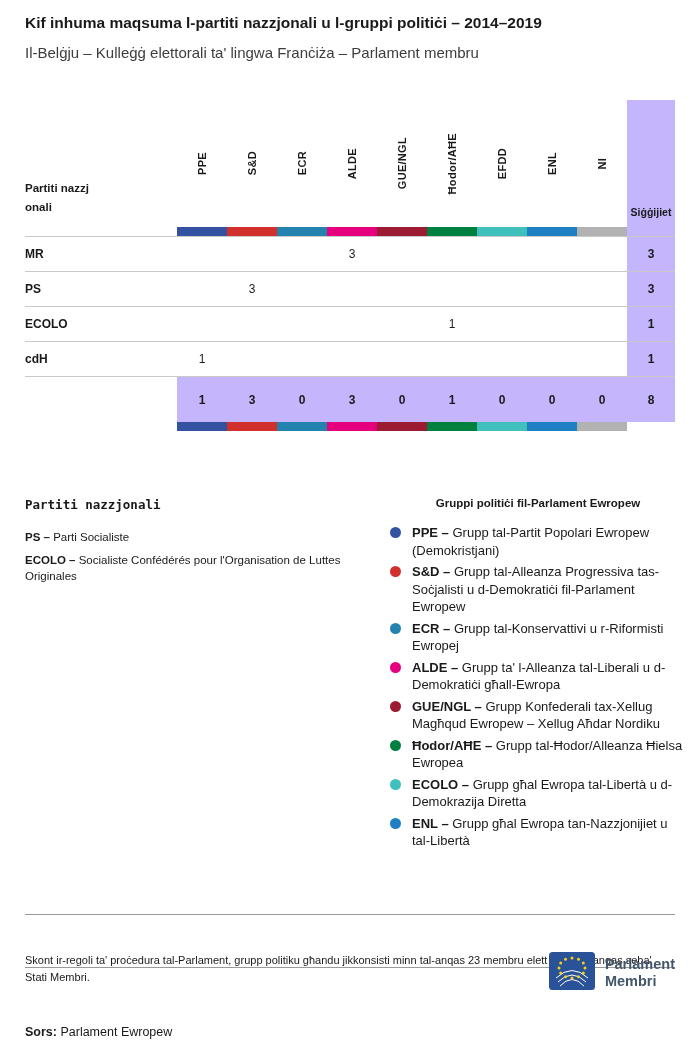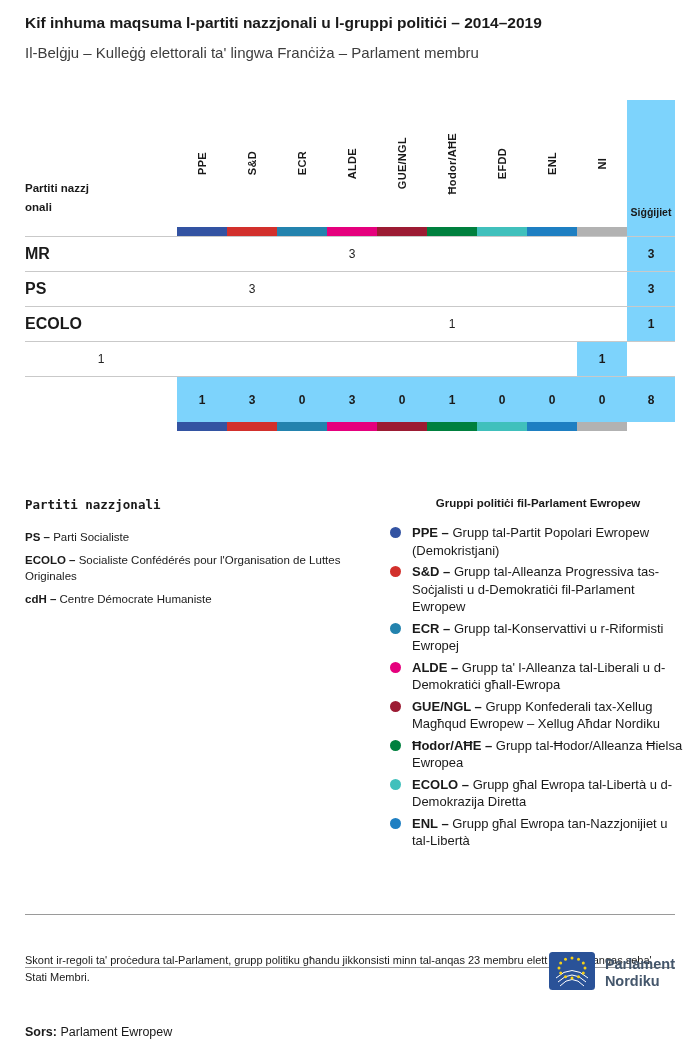--- a/index.html
+++ b/index.html
@@ -17,28 +17,28 @@
   .head-label-cell{position:relative;}
   .row-header-text{
     position:absolute;left:0;bottom:10px;width:66px;
     font-weight:700;font-size:11.5px;line-height:1.65;word-break:break-all;
   }
   .col-head{display:flex;align-items:center;justify-content:center;}
   .col-head span{
     writing-mode:vertical-rl;transform:rotate(180deg);
     font-weight:700;font-size:11px;letter-spacing:.3px;white-space:nowrap;
   }
-  .seats-bg{background:#7dd3fc;}
+  .seats-bg{background:#c4b5fd;}
   .seats-head{display:flex;align-items:flex-end;justify-content:center;
     padding-bottom:9px;font-weight:700;font-size:10.5px;}
   .bars{height:9px;}
   .drow{height:34px;border-top:1px solid #c9c9c9;}
   .totals{height:45px;border-top:1px solid #c9c9c9;}
   .cell{min-width:0;}
-  .party{display:flex;align-items:center;font-weight:700;font-size:16px;}
+  .party{display:flex;align-items:center;font-weight:700;font-size:12px;}
   .val{display:flex;align-items:center;justify-content:center;height:100%;color:#222;}
   .bold{font-weight:700;color:#1a1a1a;}
 
   
   .legend-parties{position:absolute;left:25px;top:497px;width:340px;}
   .legend-parties h3{
     font-family:"DejaVu Sans Mono","Liberation Mono",monospace;
     font-size:12.5px;font-weight:700;margin:0 0 17px 0;
   }
   .lp-item{font-size:11.5px;line-height:16.5px;margin-bottom:6px;max-width:322px;}
@@ -152,20 +152,21 @@
       <div class="cell val"></div>
       <div class="cell val"></div>
       <div class="cell val">1</div>
       <div class="cell val"></div>
       <div class="cell val"></div>
       <div class="cell val"></div>
       <div class="cell val bold seats-bg">1</div>
     </div>
 
     <div class="trow drow">
+      <div class="cell party">cdH</div>
       <div class="cell val">1</div>
       <div class="cell val"></div>
       <div class="cell val"></div>
       <div class="cell val"></div>
       <div class="cell val"></div>
       <div class="cell val"></div>
       <div class="cell val"></div>
       <div class="cell val"></div>
       <div class="cell val"></div>
       <div class="cell val bold seats-bg">1</div>
@@ -198,21 +199,20 @@
       <div class="cell" style="background-color: rgb(178, 178, 178);"></div>
       <div class="cell"></div>
     </div>
 
   </div>
 
   <div class="legend-parties">
     <h3>Partiti nazzjonali</h3>
     <div class="lp-item"><b>PS –</b> <span>Parti Socialiste</span></div>
     <div class="lp-item"><b>ECOLO –</b> <span>Socialiste Confédérés pour l'Organisation de Luttes Originales</span></div>
-    <div class="lp-item"><b>cdH –</b> <span>Centre Démocrate Humaniste</span></div>
   </div>
 
   <div class="legend-groups">
     <h3>Gruppi politiċi fil-Parlament Ewropew</h3>
     <div class="lg-item">
       <span class="dot" style="background-color: rgb(51, 83, 162);"></span>
       <span><b>PPE –</b> <span>Grupp tal-Partit Popolari Ewropew (Demokristjani)</span></span>
     </div>
     <div class="lg-item">
       <span class="dot" style="background-color: rgb(210, 48, 44);"></span>
@@ -266,19 +266,19 @@
         <circle cx="10" cy="16" r="1.5"></circle>
           <circle cx="11.7" cy="21" r="1.5"></circle>
         <circle cx="16.5" cy="24.7" r="1.5"></circle>
           <circle cx="23" cy="26" r="1.5"></circle>
         <circle cx="29.5" cy="24.7" r="1.5"></circle>
           <circle cx="34.3" cy="21" r="1.5"></circle>
       </g>
     </svg>
     <div class="logo-text">
       <div>Parlament</div>
-      <div>Nordiku</div>
+      <div>Membri</div>
     </div>
   </div>
 
   <p class="source"><b>Sors:</b> <span>Parlament Ewropew</span></p>
 
 </div>
 
 </body></html>

